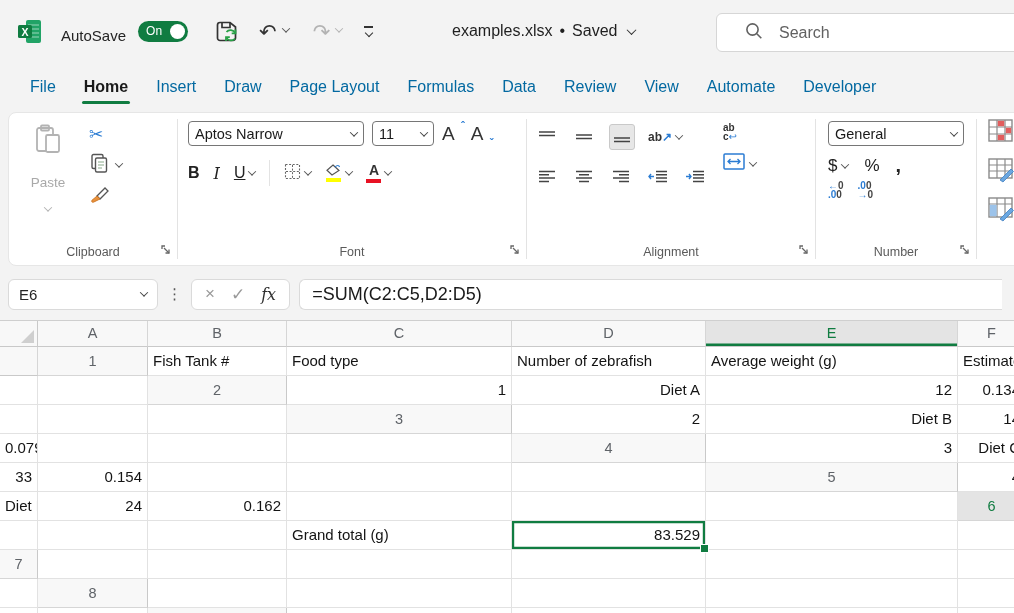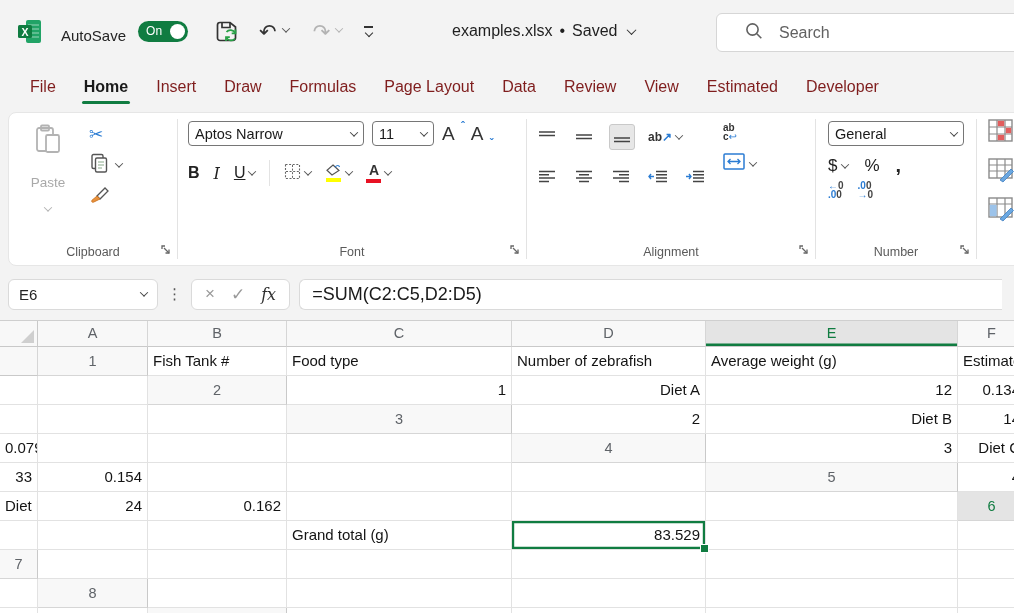--- a/index.html
+++ b/index.html
@@ -20,21 +20,21 @@
   .tb-chev{color:#555;margin-left:6px;margin-top:-2px;}
   .tb-chev.grey{color:#b3b3b3;}
   #qat-custom{display:flex;flex-direction:column;align-items:center;gap:2px;color:#333;}
   #qat-custom .bar{width:9px;height:2px;background:#333;}
   #doc-title{position:absolute;left:452px;top:0;height:62px;display:flex;align-items:center;font-size:16px;color:#1f1f1f;gap:7px;}
   #search-box{position:absolute;left:716px;top:13px;width:312px;height:37px;background:#fff;border:1px solid #d6d6d6;border-radius:6px;display:flex;align-items:center;padding-left:28px;gap:14px;}
   #search-box input{border:none;outline:none;font-size:16px;color:#616161;background:transparent;width:180px;font-family:"Liberation Sans",sans-serif;}
   #search-box input::placeholder{color:#616161;}
   
   #tabrow{position:absolute;top:62px;left:0;right:0;height:50px;display:flex;align-items:center;padding-left:16px;white-space:nowrap;}
-  .tab{font-size:16px;color:#7f1d1d;padding:8px 14px;position:relative;cursor:default;}
+  .tab{font-size:16px;color:#0369a1;padding:8px 14px;position:relative;cursor:default;}
   .tab.active{font-weight:700;color:#1a1a1a;}
   .tab.active::after{content:"";position:absolute;left:12px;right:12px;bottom:0px;height:3.5px;background:#107c41;border-radius:2px;}
   
   #ribbon{position:absolute;left:8px;right:-10px;top:112px;height:154px;background:#fff;border:1px solid #e6e6e6;border-radius:8px;display:flex;box-sizing:border-box;}
   .group{display:flex;flex-direction:column;padding-top:8px;}
   .g-body{flex:1;display:flex;}
   .g-foot{height:26px;display:flex;align-items:center;justify-content:center;position:relative;color:#5a5a5a;font-size:12.5px;}
   .dl{position:absolute;right:6px;bottom:7px;}
   .g-div{width:1px;background:#e3e3e3;margin:6px 0;}
   
@@ -164,26 +164,26 @@
       </span>
       <input type="text" placeholder="Search" style="">
     </span>
   </div>
 
   <div id="tabrow">
     <span class="tab">File</span>
     <span class="tab active">Home</span>
     <span class="tab">Insert</span>
     <span class="tab">Draw</span>
+    <span class="tab">Page Layout</span>
     <span class="tab">Formulas</span>
-    <span class="tab">Page Layout</span>
     <span class="tab">Data</span>
     <span class="tab">Review</span>
     <span class="tab">View</span>
-    <span class="tab">Estimated</span>
+    <span class="tab">Automate</span>
     <span class="tab">Developer</span>
   </div>
 
   <div id="ribbon">
 
     <div class="group" style="width:168px">
       <div class="g-body">
         <div class="paste-btn">
           <span>
             <svg width="32" height="32" viewBox="0 0 32 32">

